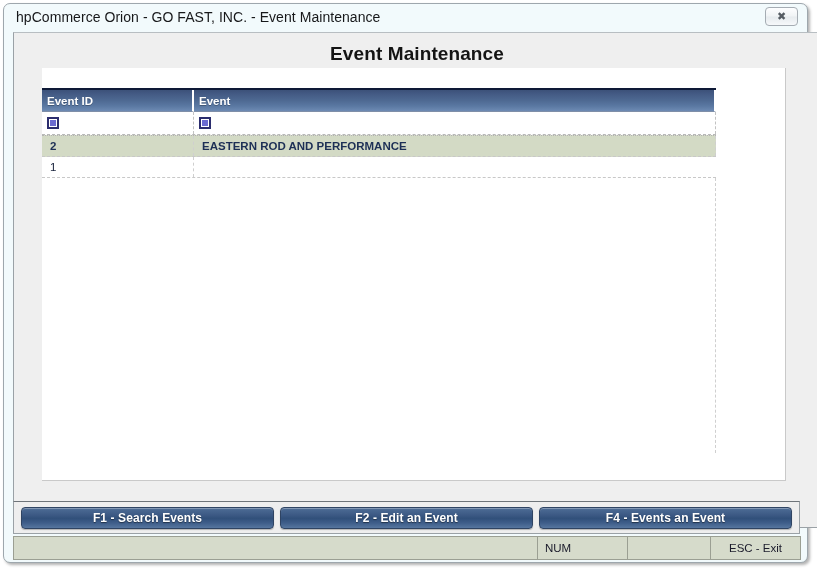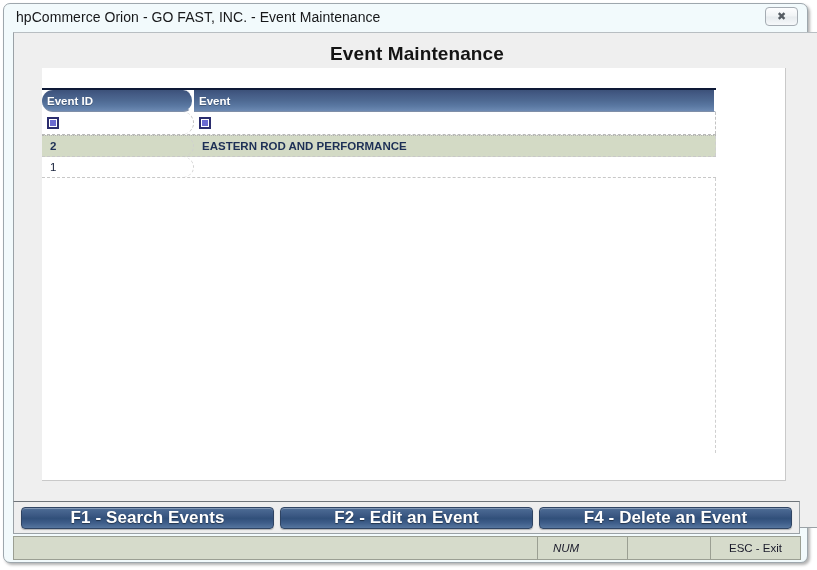--- a/index.html
+++ b/index.html
@@ -128,21 +128,21 @@
     font-weight: bold;
     font-size: 11.5px;
     display: flex;
     align-items: center;
     padding-left: 5px;
     box-sizing: border-box;
     border-right: 2px solid #ffffff;
     border-bottom: 1px solid #7f8fa8;
     text-shadow: 0 1px 0 rgba(0,0,0,0.25);
   }
-  .col-id { width: 152px; flex: 0 0 152px; border-radius: 11px; }
+  .col-id { width: 152px; flex: 0 0 152px; }
   .col-name { width: 522px; flex: 0 0 522px; }
 
   .grid-filter-row {
     display: flex;
     height: 22px;
     border-bottom: 1px dashed #b9b9b9;
     background: #ffffff;
   }
   .grid-filter-cell {
     display: flex;
@@ -216,21 +216,21 @@
     padding: 0 4px;
   }
   .action-button {
     height: 22px;
     flex: 1 1 0;
     margin: 0 3px;
     border: 1px solid #2f4463;
     border-radius: 4px;
     background: linear-gradient(to bottom, #4e6d96 0%, #3d5a85 34%, #31507a 52%, #3e5d89 74%, #56769f 100%);
     color: #ffffff;
-    font-size: 17px;
+    font-size: 12px;
     font-weight: bold;
     display: flex;
     align-items: center;
     justify-content: center;
     box-sizing: border-box;
     text-shadow: 0 1px 1px rgba(0,0,0,0.45);
     box-shadow: inset 0 1px 0 rgba(255,255,255,0.30), 0 1px 1px rgba(0,0,0,0.25);
     letter-spacing: 0.1px;
   }
 
@@ -251,21 +251,21 @@
     display: flex;
     align-items: center;
     font-size: 11.5px;
     color: #1b1b2b;
     margin-right: -1px;
     height: 100%;
     overflow: hidden;
     white-space: nowrap;
   }
   .status-cell.wide   { flex: 0 0 525px; padding-left: 6px; }
-  .status-cell.num    { flex: 0 0 91px;  padding-left: 15px; font-style: italic; }
+  .status-cell.num    { flex: 0 0 91px;  padding-left: 7px; }
   .status-cell.blank2 { flex: 0 0 84px; }
   .status-cell.esc    { flex: 1 1 auto;  justify-content: center; }
 </style>
 </head>
 <body>
 
 <div id="window-frame">
 
   <div id="title-bar">
     <div id="window-title">hpCommerce Orion - GO FAST, INC. - Event Maintenance</div>
@@ -311,21 +311,21 @@
 
         <div class="grid-body-filler"></div>
 
       </div>
     </div>
   </div>
 
   <div id="button-bar">
     <div class="action-button">F1 - Search Events</div>
     <div class="action-button">F2 - Edit an Event</div>
-    <div class="action-button">F4 - Delete an Event</div>
+    <div class="action-button">F4 - Events an Event</div>
   </div>
 
   <div id="status-bar">
     <div class="status-cell wide"></div>
     <div class="status-cell num">NUM</div>
     <div class="status-cell blank2"></div>
     <div class="status-cell esc">ESC - Exit</div>
   </div>
 
 </div>

